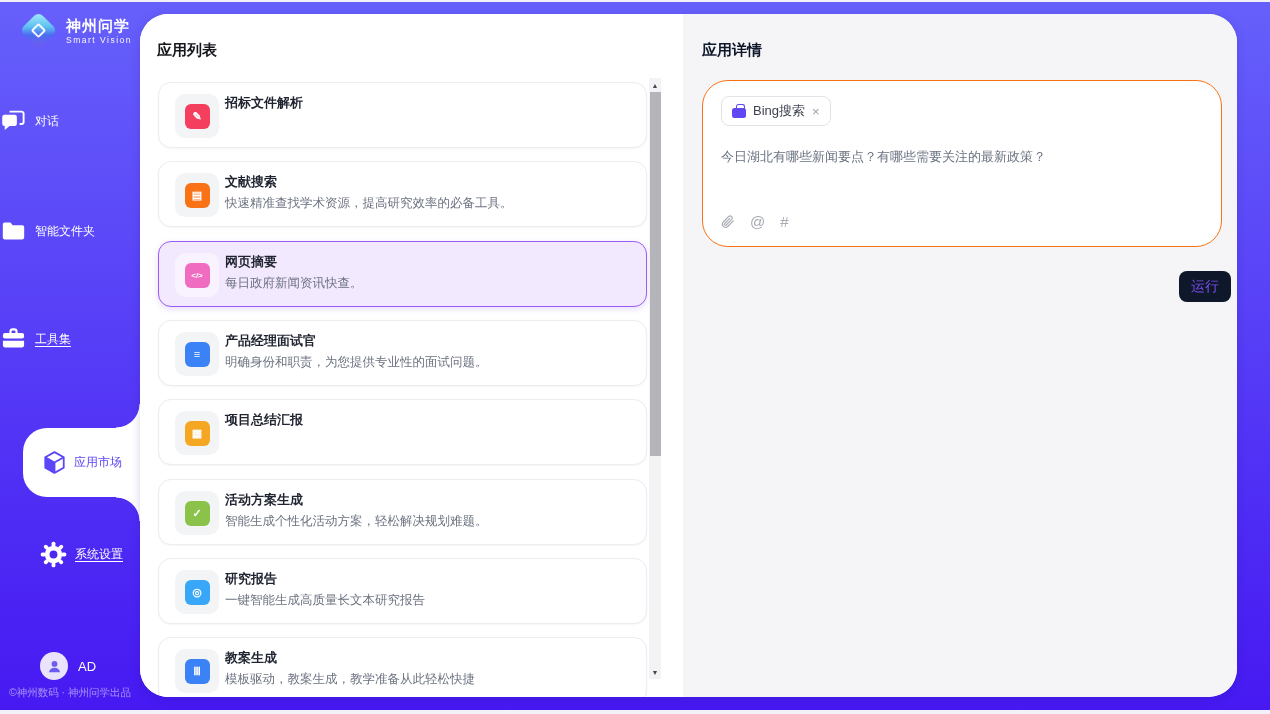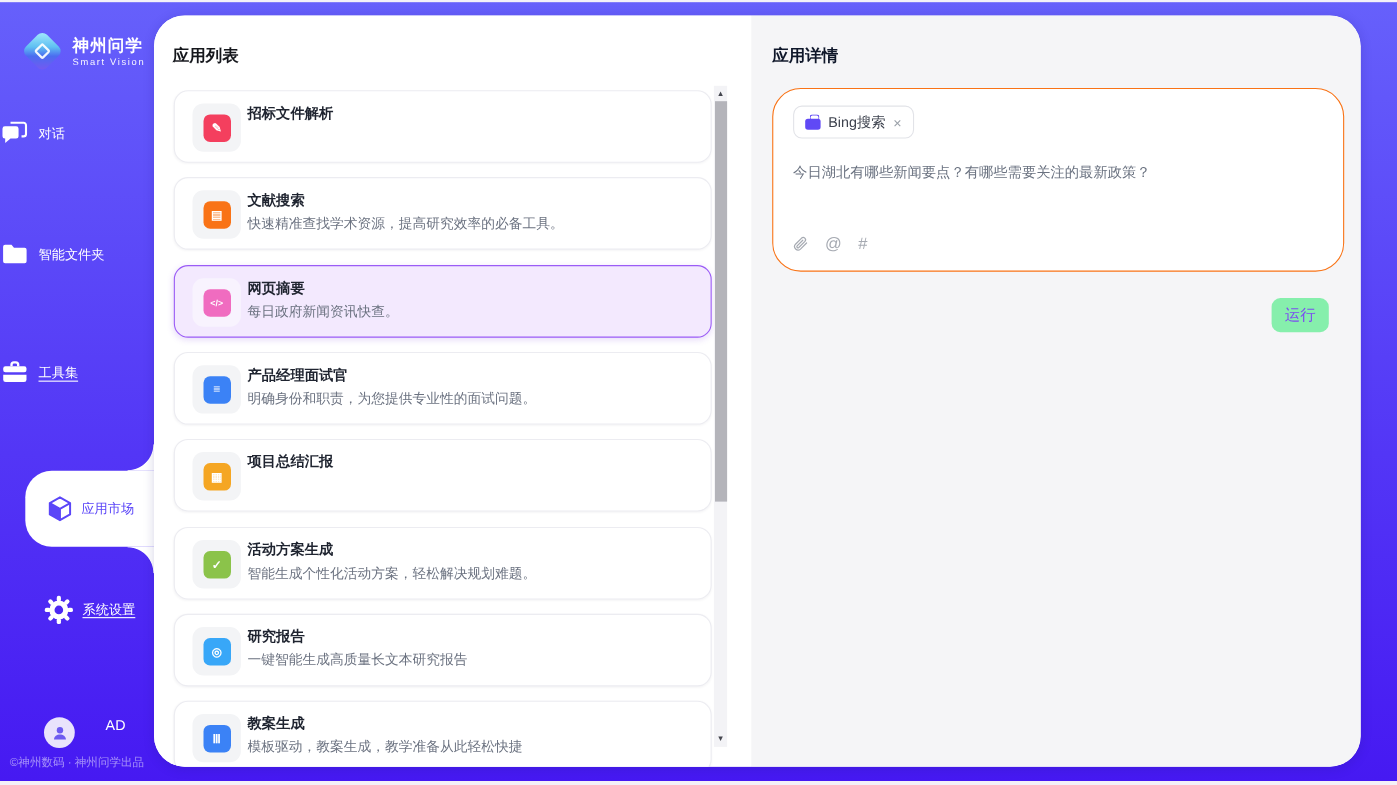--- a/index.html
+++ b/index.html
@@ -2,41 +2,41 @@
 <html><head>
 <meta charset="utf-8">
 <style>
   * { margin:0; padding:0; box-sizing:border-box; }
   html,body { width:1270px; height:714px; font-family:"Liberation Sans",sans-serif; background:#f3f1f8; overflow:hidden; }
   .frame { position:absolute; left:0; top:2px; width:1270px; height:708px;
            background:linear-gradient(180deg,#6660fb 0%,#5336f6 58%,#4619f2 100%); }
 
   
   .sidebar { position:absolute; left:0; top:0; width:140px; height:100%; color:#fff; }
-  .logo-row { position:absolute; left:20px; top:10px; display:flex; align-items:center; gap:8px;margin-top:16px; }
+  .logo-row { position:absolute; left:20px; top:10px; display:flex; align-items:center; gap:8px; }
   .logo-diamond { width:38px; height:38px; position:relative; flex:0 0 auto; }
   .logo-diamond .outer { position:absolute; left:5px; top:5px; width:27px; height:27px; transform:rotate(45deg);
       border-radius:6px; background:linear-gradient(135deg,#aef0fd 0%,#5fc0f2 40%,#4b6cf0 62%,#7b55f2 100%); }
   .logo-diamond .inner { position:absolute; left:13px; top:13px; width:11px; height:11px; transform:rotate(45deg);
       border:2px solid rgba(255,255,255,.92); border-radius:2px; }
   .logo-title { font-size:15px; font-weight:700; letter-spacing:1px; line-height:18px; }
   .logo-sub { font-size:8.5px; letter-spacing:1.5px; opacity:.95; }
 
   .nav-item { position:absolute; left:0; width:140px; display:flex; align-items:center; gap:8px;
               color:#fff; cursor:pointer; }
   .nav-item .nav-label { font-size:12px; }
   .nav-item .nav-label.underline { text-decoration:underline; text-underline-offset:3px; }
   .nav-item svg { width:27px; height:27px; display:block; }
   .nav-item.active { left:23px; width:117px; height:69px; background:#fff; border-radius:24px 0 0 24px;
                      color:#5b46f8; justify-content:center; gap:6px; }
   .flare { position:absolute; right:0; width:24px; height:24px; pointer-events:none; }
   .flare.top { top:-24px; background:radial-gradient(circle 24px at 0 0, rgba(0,0,0,0) 23px, #fff 23.8px); }
   .flare.bottom { bottom:-24px; background:radial-gradient(circle 24px at 0 100%, rgba(0,0,0,0) 23px, #fff 23.8px); }
 
-  .user-row { position:absolute; left:40px; bottom:30px; display:flex; gap:28px; }
+  .user-row { position:absolute; left:40px; bottom:30px; display:flex; align-items:center; gap:10px; }
   .avatar { width:28px; height:28px; border-radius:50%; background:#e9e3fc; display:flex; align-items:center; justify-content:center; }
   .avatar svg { width:17px; height:17px; }
   .user-name { font-size:13px; color:#fff; }
   .side-footer { position:absolute; left:0; bottom:10px; width:140px; text-align:center;
                  font-size:10.5px; color:rgba(255,255,255,.5); white-space:nowrap; }
 
   
   .main-card { position:absolute; left:140px; top:12px; width:1097px; height:683px; background:#fff;
                border-radius:28px; overflow:hidden; box-shadow:0 2px 10px rgba(30,20,120,.18); }
 
@@ -71,22 +71,22 @@
   .chip { position:absolute; left:18px; top:15px; height:30px; display:inline-flex; align-items:center; gap:7px;
           padding:0 10px; background:#fff; border:1px solid #e2e3e8; border-radius:8px; cursor:pointer; }
   .chip-briefcase { width:14px; height:10px; background:#6049f5; border-radius:2.5px; position:relative; margin-top:3px; }
   .chip-briefcase::before { content:''; position:absolute; top:-4px; left:3.5px; width:7px; height:5px;
           border:1.7px solid #6049f5; border-bottom:none; border-radius:2.5px 2.5px 0 0; }
   .chip-label { font-size:13px; color:#3d424e; }
   .chip-close { font-size:13px; color:#9aa0a8; cursor:pointer; line-height:1; }
   .prompt-text { position:absolute; left:18px; top:66px; right:18px; font-size:13px; color:#6a7280; line-height:19px; cursor:text; }
   .prompt-tools { position:absolute; left:17px; bottom:16px; display:flex; align-items:center; gap:15px; color:#a6aab2; }
   .tool-glyph { font-size:15px; cursor:pointer; }
-  .run-btn { position:absolute; left:473px; top:257px; width:52px; height:31px; border-radius:8px; border:none;
-             background:#86efac; color:#7c4df0; font-size:14px; font-family:inherit; cursor:pointer; }
+  .run-btn { position:absolute; left:496px; top:257px; width:52px; height:31px; border-radius:8px; border:none;
+             background:#0f172a; color:#7c4df0; font-size:14px; font-family:inherit; cursor:pointer; }
 </style>
 </head>
 <body>
 
 <div class="frame">
 
   <div class="sidebar">
     <div class="logo-row">
       <div class="logo-diamond">
         <div class="outer"></div>

